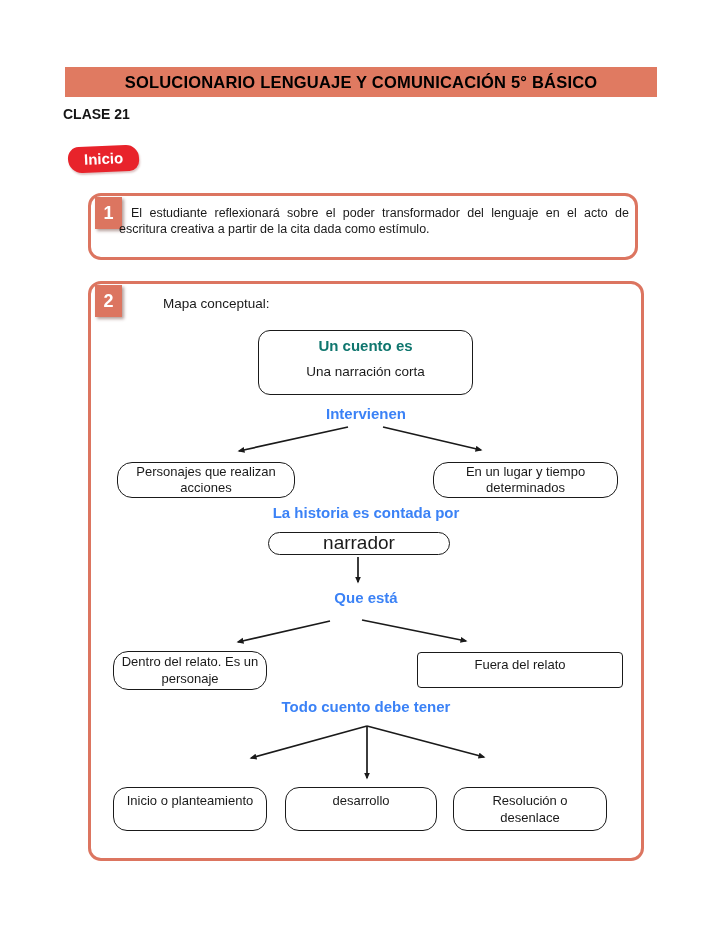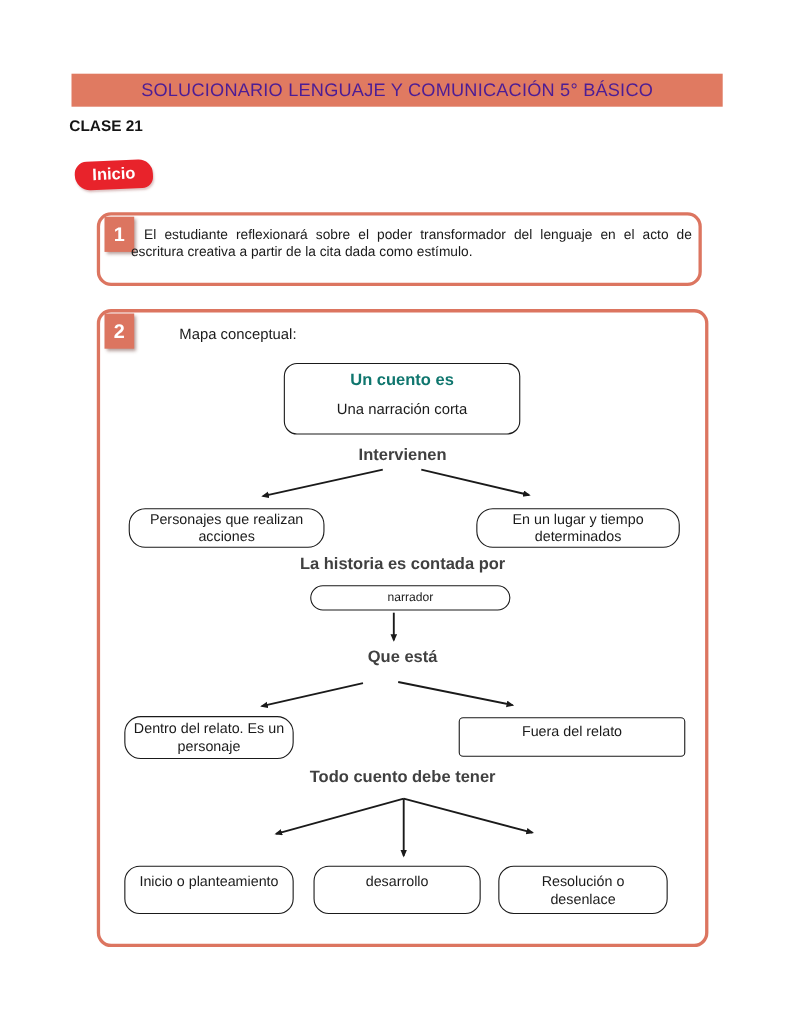--- a/index.html
+++ b/index.html
@@ -6,21 +6,21 @@
   .page {
     position:relative; width:720px; height:932px; background:#ffffff;
     font-family:"Liberation Sans", sans-serif; color:#1a1a1a; overflow:hidden;
   }
 
   
   .header-bar {
     position:absolute; left:65px; top:67px; width:592px; height:30px;
     background:#E07A61; display:flex; align-items:center; justify-content:center;
   }
-  .header-bar span { color:#4c1d95; font-weight:normal; font-size:16.5px; letter-spacing:.2px; }
+  .header-bar span { color:#000000; font-weight:bold; font-size:16.5px; letter-spacing:.2px; }
 
   .clase-label { position:absolute; left:63px; top:106px; font-size:14px; font-weight:bold; color:#151515; }
 
   
   .inicio-badge {
     position:absolute; left:68px; top:146px; background:#E8232B; color:#fff;
     font-weight:bold; font-size:15px; padding:4px 16px 5px 16px;
     border-radius:11px 13px 10px 14px; transform:rotate(-2.5deg);
     box-shadow:1px 2px 2px rgba(120,20,20,.25);
   }
@@ -49,30 +49,30 @@
     display:flex; align-items:center; justify-content:center; text-align:center;
     font-size:13px; line-height:16.5px; color:#1a1a1a;
   }
   .root-node { left:167px; top:46px; width:215px; height:65px; border-radius:12px;
     flex-direction:column; justify-content:flex-start; padding-top:7px; gap:9px; }
   .root-title { color:#0f766e; font-weight:bold; font-size:15px; }
   .root-sub { font-size:13.5px; }
 
   .green-label {
     position:absolute; left:0; width:100%; text-align:center;
-    color:#404040; font-weight:bold; font-size:15px;
+    color:#3b82f6; font-weight:bold; font-size:15px;
   }
   .lbl-intervienen { top:121px; }
   .lbl-contada     { top:220px; }
   .lbl-que-esta    { top:305px; }
   .lbl-debe-tener  { top:414px; }
 
   .node-personajes { left:26px;  top:178px; width:178px; height:36px; border-radius:15px; }
   .node-lugar      { left:342px; top:178px; width:185px; height:36px; border-radius:15px; }
-  .node-narrador   { left:191px; top:248px; width:182px; height:23px; border-radius:12px; font-size:11px; }
+  .node-narrador   { left:177px; top:248px; width:182px; height:23px; border-radius:12px; font-size:19px; }
   .node-dentro     { left:22px;  top:367px; width:154px; height:39px; border-radius:15px; }
   .node-fuera      { left:326px; top:368px; width:206px; height:36px; border-radius:4px;
                      align-items:flex-start; padding-top:4px; }
   .node-inicio     { left:22px;  top:503px; width:154px; height:44px; border-radius:14px;
                      align-items:flex-start; padding-top:5px; white-space:nowrap; }
   .node-desarrollo { left:194px; top:503px; width:152px; height:44px; border-radius:14px;
                      align-items:flex-start; padding-top:5px; white-space:nowrap; }
   .node-resolucion { left:362px; top:503px; width:154px; height:44px; border-radius:14px;
                      align-items:flex-start; padding-top:5px; }
   .node-resolucion .inner { display:inline-block; width:110px; }

